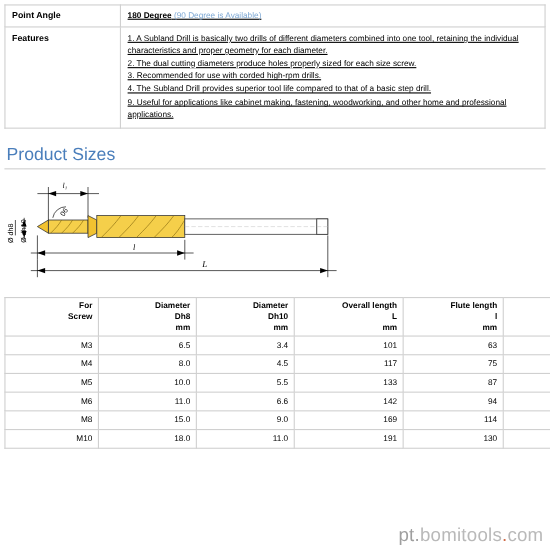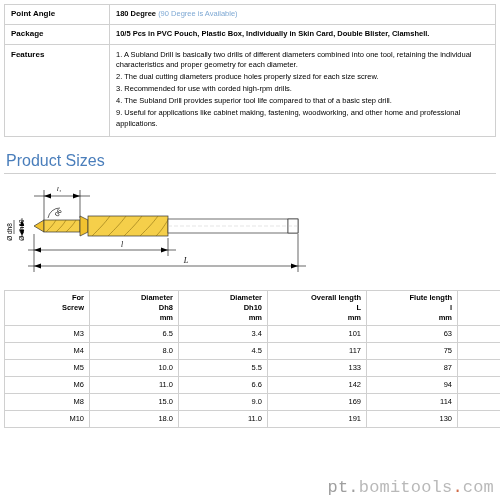--- a/index.html
+++ b/index.html
@@ -24,20 +24,21 @@
     vertical-align:middle;
     line-height:1.35;
   }
   .spec-table td.label{
     width:92px;
     font-weight:bold;
     font-size:8px;
   }
   .spec-table td.value{
     font-size:7.5px;
+    text-decoration:underline;
   }
   .spec-table td.value b{font-weight:bold;}
   .muted{color:#7fa9d4;}
   .feat td{vertical-align:top;padding-top:5px;padding-bottom:5px;}
   .feat .value{line-height:1.45;}
   .feat .value div{margin:0 0 1px 0;}
 
   .section-title{
     margin:10px 0 0 6px;
     font-size:16px;
@@ -84,43 +85,37 @@
   .col3{width:88px;}
   .col4{width:80px;}
   .col5{width:80px;}
 
   .watermark{
     position:absolute;
     right:6px;
     bottom:3px;
     font-size:17px;
     color:#b9b9b9;
-    font-family:Liberation Mono, monospace;
+    font-family:Liberation Sans, sans-serif;
     letter-spacing:0.2px;
     white-space:nowrap;
   }
   .watermark .pt{color:#9f9f9f;}
   .watermark .dot{color:#d06a46;}
 </style>
 </head>
 <body>
 
 <table class="spec-table">
   <tbody>
     <tr>
       <td class="label">Point Angle</td>
       <td class="value">
         <b>180 Degree</b>
         <span class="muted">(90 Degree is Available)</span>
-      </td>
-    </tr>
-    <tr>
-      <td class="label">Package</td>
-      <td class="value">
-        <b>10/5 Pcs in PVC Pouch, Plastic Box, Individually in Skin Card, Double Blister, Clamshell.</b>
       </td>
     </tr>
     <tr class="feat">
       <td class="label">Features</td>
       <td class="value">
         <div>1. A Subland Drill is basically two drills of different diameters combined into one tool, retaining the individual characteristics and proper geometry for each diameter.</div>
         <div>2. The dual cutting diameters produce holes properly sized for each size screw.</div>
         <div>3. Recommended for use with corded high-rpm drills.</div>
         <div>4. The Subland Drill provides superior tool life compared to that of a basic step drill.</div>
         <div>9. Useful for applications like cabinet making, fastening, woodworking, and other home and professional applications.</div>

